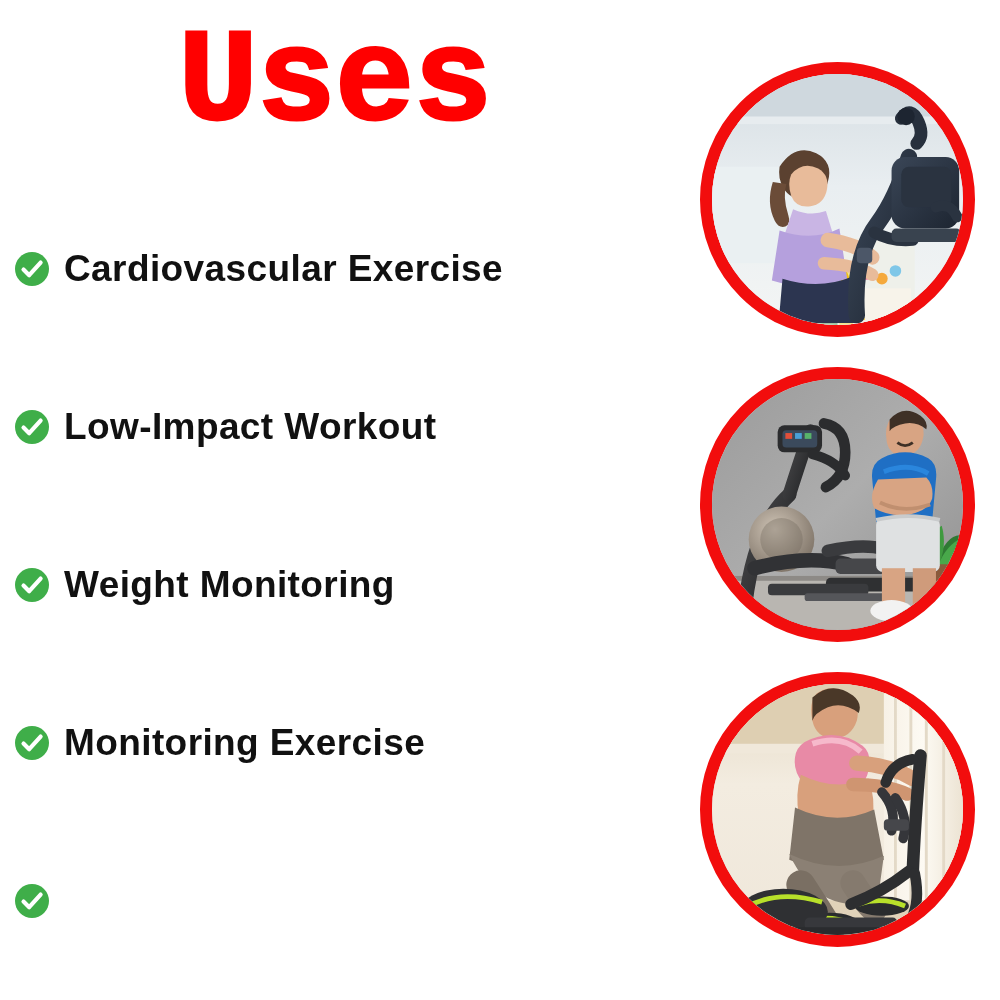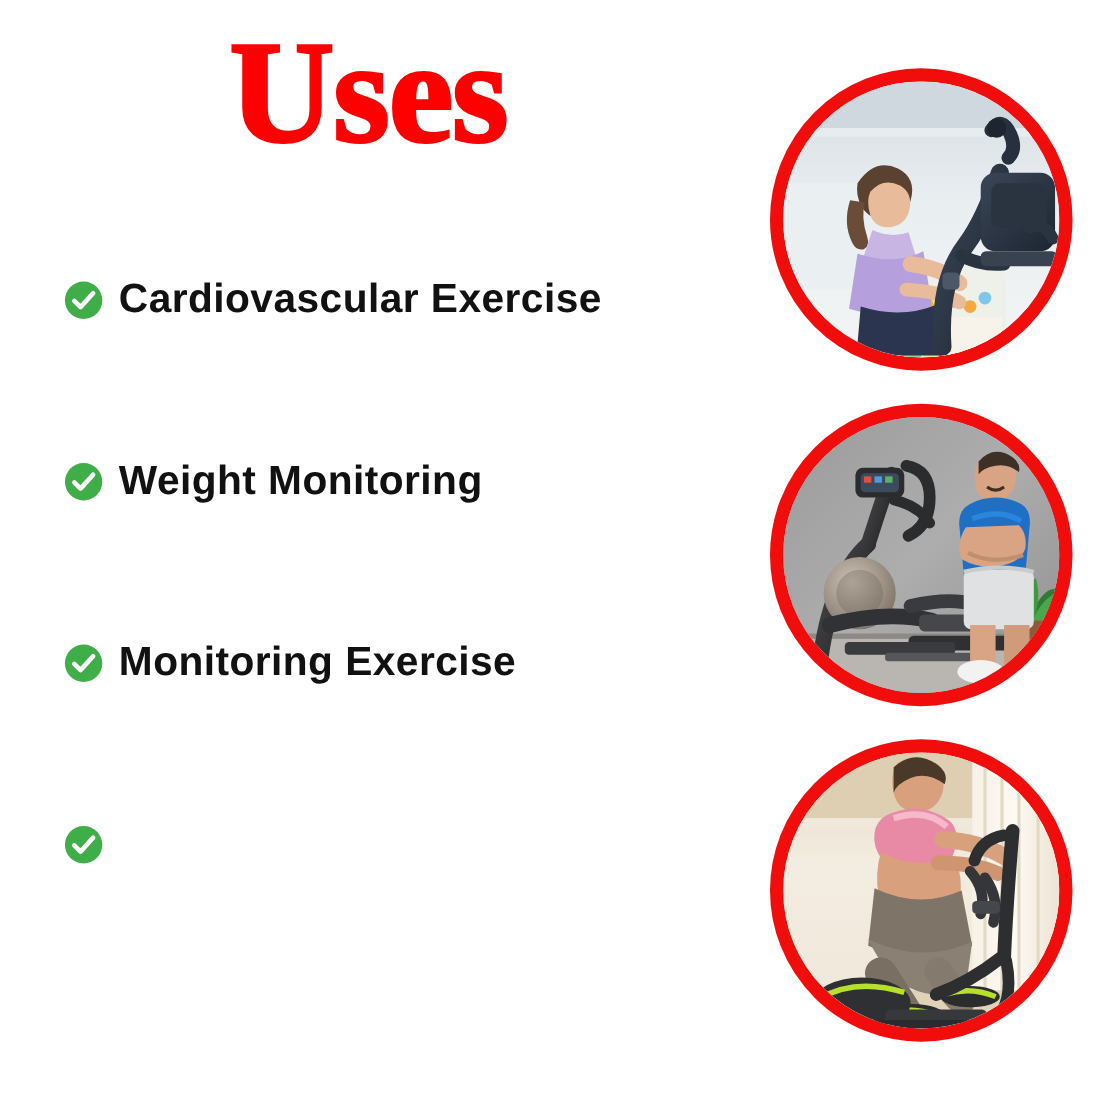--- a/index.html
+++ b/index.html
@@ -21,40 +21,39 @@
   }
 
   
   .title {
     position: absolute;
     top: 18px;
     left: 0;
     width: 1000px;
     text-align: center;
     padding-right: 330px;
-    font-family: Liberation Serif, serif;
+    font-family: Liberation Mono, monospace;
     font-weight: bold;
     font-size: 132px;
     line-height: 1.0;
     color: #FF0000;
     letter-spacing: -1px;
     -webkit-text-stroke: 3px #FF0000;
     white-space: nowrap;
   }
 
   
   .uses-list {
     position: absolute;
     left: 0;
     top: 190px;
     width: 660px;
     height: 790px;
     display: flex;
     flex-direction: column;
-    margin-left: 44px;
   }
 
   .use-item {
     height: 165px;
     display: flex;
     align-items: center;
     padding-left: 14px;
   }
 
   .check-icon {
@@ -109,20 +108,29 @@
     <div class="use-item">
       <span class="check-icon">
         <svg viewBox="0 0 36 36" xmlns="http://www.w3.org/2000/svg">
           <circle cx="18" cy="18" r="17" fill="#3FAE49"></circle>
           <path d="M9.5 18.6 L15.2 24.2 L26.6 11.6" fill="none" stroke="#FFFFFF" stroke-width="4.2" stroke-linecap="round" stroke-linejoin="round"></path>
         </svg>
       </span>
       <span class="use-label">Cardiovascular Exercise</span>
     </div>
 
+    <div class="use-item">
+      <span class="check-icon">
+        <svg viewBox="0 0 36 36" xmlns="http://www.w3.org/2000/svg">
+          <circle cx="18" cy="18" r="17" fill="#3FAE49"></circle>
+          <path d="M9.5 18.6 L15.2 24.2 L26.6 11.6" fill="none" stroke="#FFFFFF" stroke-width="4.2" stroke-linecap="round" stroke-linejoin="round"></path>
+        </svg>
+      </span>
+      <span class="use-label">Low-Impact Workout</span>
+    </div>
 
     <div class="use-item">
       <span class="check-icon">
         <svg viewBox="0 0 36 36" xmlns="http://www.w3.org/2000/svg">
           <circle cx="18" cy="18" r="17" fill="#3FAE49"></circle>
           <path d="M9.5 18.6 L15.2 24.2 L26.6 11.6" fill="none" stroke="#FFFFFF" stroke-width="4.2" stroke-linecap="round" stroke-linejoin="round"></path>
         </svg>
       </span>
       <span class="use-label">Weight Monitoring</span>
     </div>

